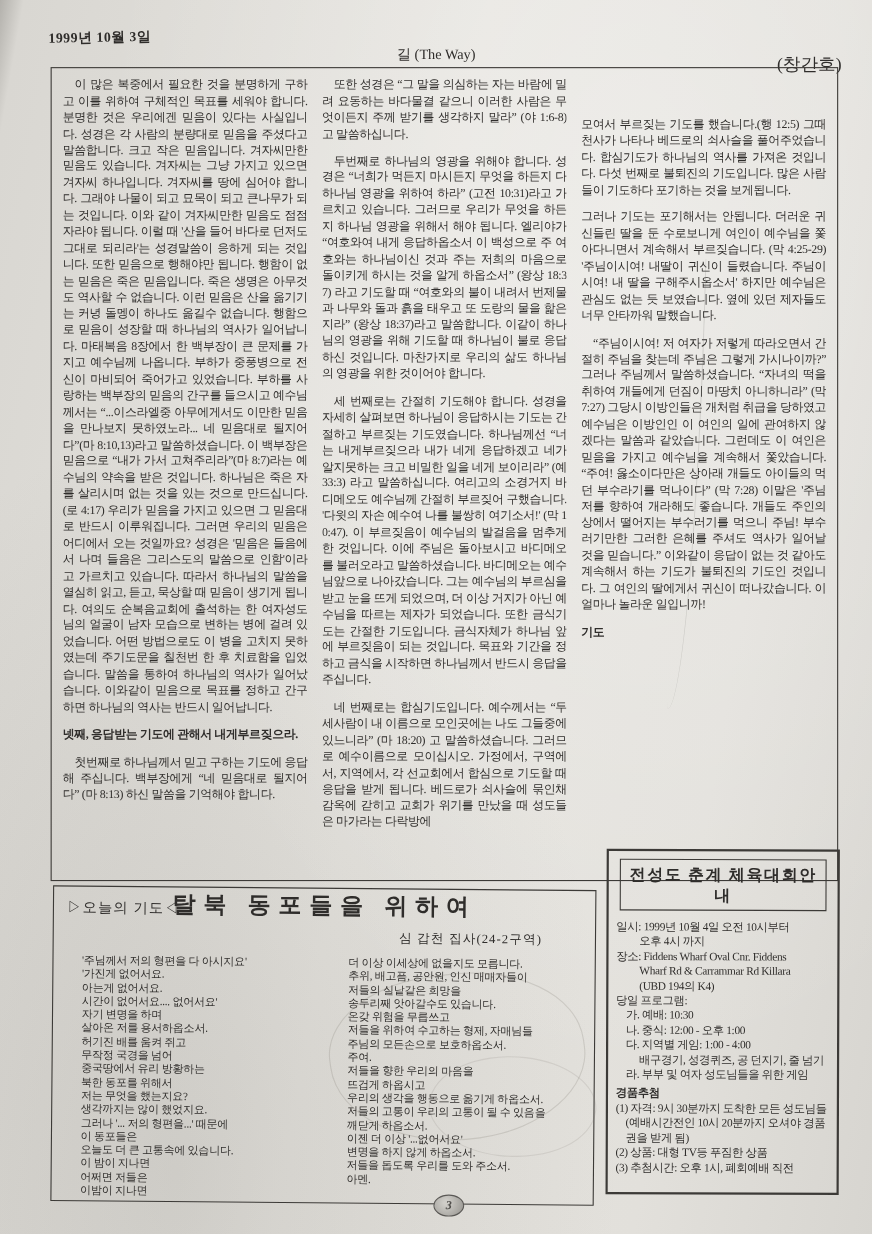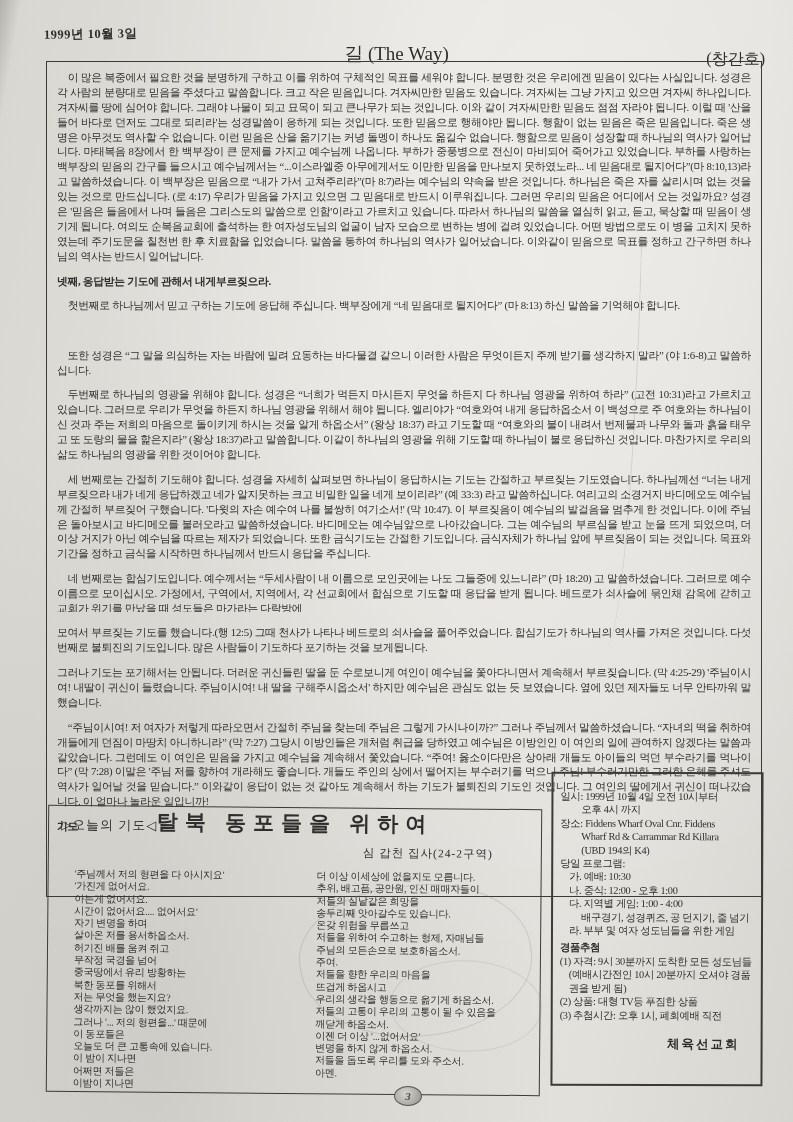--- a/index.html
+++ b/index.html
@@ -5,37 +5,37 @@
   html,body{margin:0;padding:0;}
   body{
     width:793px;height:1122px;overflow:hidden;position:relative;
     font-family:"Liberation Serif","DejaVu Serif",serif;
     color:#2f2d2b;
     background:
       radial-gradient(ellipse at 72% 18%, rgba(255,255,255,0.35), transparent 60%),
       radial-gradient(ellipse at 20% 95%, rgba(110,108,102,0.18), transparent 45%),
       linear-gradient(100deg,#b3b1ac 0%,#d9d7d2 2.2%,#e6e4df 45%,#e2e0db 78%,#d7d5d0 100%);
   }
-  .page{position:absolute;inset:0;}
+  .page{position:absolute;inset:0;font-family:Liberation Serif, serif;}
   
   .masthead-date{position:absolute;left:44px;top:26px;font-size:12.5px;font-weight:bold;letter-spacing:.5px;transform:rotate(-1deg);}
-  .masthead-title{position:absolute;left:0;right:0;top:41px;text-align:center;font-size:19px;}
+  .masthead-title{position:absolute;left:0;right:0;top:41px;text-align:center;font-size:13px;}
   .masthead-issue{position:absolute;right:28px;top:49px;font-size:16px;}
   
   .article-box{
-    position:absolute;left:46px;top:61px;width:716px;height:836px;
+    position:absolute;left:46px;top:61px;width:716px;height:740px;
     border:1.5px solid #3c3a37;box-sizing:border-box;
-    display:flex;gap:13px;padding:8px 10px 6px 10px;overflow:hidden;flex-direction:column;
+    display:flex;gap:13px;padding:8px 10px 6px 10px;overflow:hidden;
   }
   .col{flex:1 1 0;overflow:hidden;}
   .col p{
     margin:0 0 7px 0;font-size:10.8px;line-height:1.38;text-align:justify;
     letter-spacing:-0.3px;text-indent:1em;word-break:break-all;
   }
-  .col p.noindent{text-indent:0;}
+  .col p.noindent{text-indent:0;margin-top:36px;}
   .col p.bold{font-weight:bold;}
   .col p.gapbefore{margin-top:10px;}
   
   .prayer-box{
     position:absolute;left:47px;top:807px;width:494px;height:287px;
     border:1.5px solid #3c3a37;box-sizing:border-box;transform:rotate(0.5deg);
     overflow:hidden;
   }
   .prayer-label{position:absolute;left:12px;top:10px;font-size:13px;letter-spacing:1px;}
   .prayer-title{position:absolute;left:0;right:0;top:1px;text-align:center;font-size:21px;font-weight:bold;letter-spacing:7px;}
@@ -143,20 +143,21 @@
           <div class="poem-line">깨닫게 하옵소서.</div>
           <div class="poem-line">이젠 더 이상 '...없어서요'</div>
           <div class="poem-line">변명을 하지 않게 하옵소서.</div>
           <div class="poem-line">저들을 돕도록 우리를 도와 주소서.</div>
           <div class="poem-line">아멘.</div>
         </div>
     </div>
   </div>
 
   <div class="notice-box">
+    <div class="notice-title">전성도 춘계 체육대회안내</div>
     <div class="notice-body">
         <div class="notice-line">일시: 1999년 10월 4일 오전 10시부터</div>
         <div class="notice-line ind2">오후 4시 까지</div>
         <div class="notice-line">장소: Fiddens Wharf Oval Cnr. Fiddens</div>
         <div class="notice-line ind2">Wharf Rd &amp; Carrammar Rd Killara</div>
         <div class="notice-line ind2">(UBD 194의 K4)</div>
         <div class="notice-line">당일 프로그램:</div>
         <div class="notice-line ind1">가. 예배: 10:30</div>
         <div class="notice-line ind1">나. 중식: 12:00 - 오후 1:00</div>
         <div class="notice-line ind1">다. 지역별 게임: 1:00 - 4:00</div>

